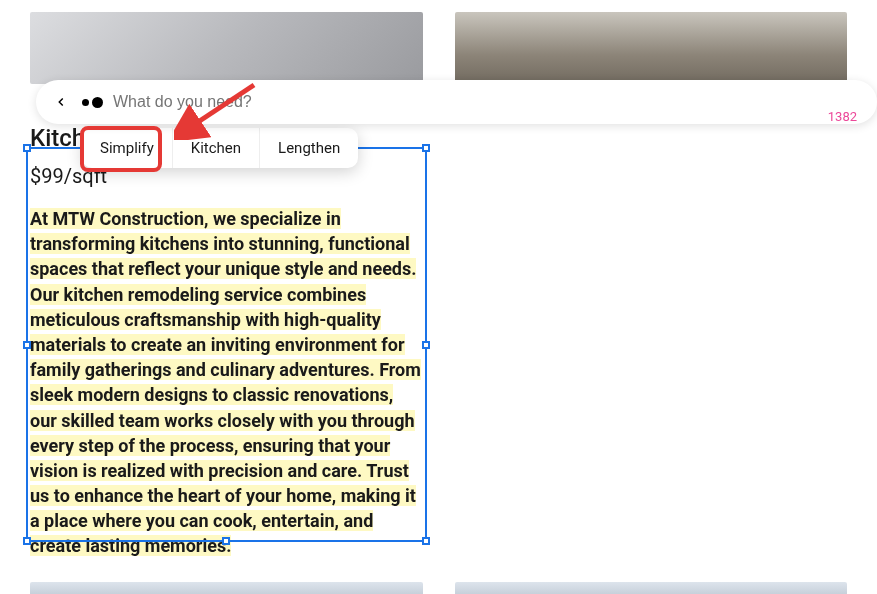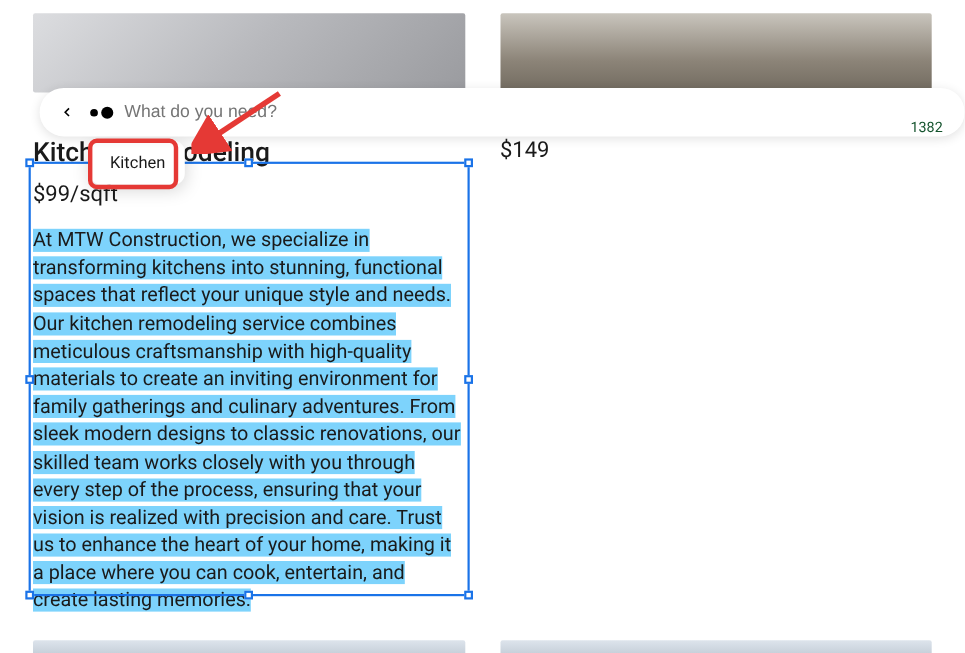--- a/index.html
+++ b/index.html
@@ -43,21 +43,22 @@
     }
     .desc {
       font-size: 18px;
       line-height: 1.4;
       color: #1a1a1a;
     }
     .selected-block {
       position: relative;
     }
     .selection-highlight {
-      background: #7dd3fc;
+      background: #fef9c3;
+      font-weight: bold;
     }
     .bounding-box {
       position: absolute;
       left: -4px;
       right: -4px;
       top: 135px;
       height: 395px;
       border: 2px solid #1a73e8;
       pointer-events: none;
     }
@@ -113,21 +114,21 @@
     .tb-input {
       flex: 1;
       border: none;
       outline: none;
       font-size: 16px;
       color: #888;
       background: transparent;
     }
     .tb-count {
       font-size: 13px;
-      color: #14532d;
+      color: #ec4899;
       margin-right: 6px;
       margin-top: 28px;
     }
 
     
     .pills {
       position: absolute;
       top: 128px;
       left: 82px;
       display: flex;
@@ -202,40 +203,41 @@
       <div class="handle h-ml"></div>
       <div class="handle h-mr"></div>
       <div class="handle h-bl"></div>
       <div class="handle h-bm"></div>
       <div class="handle h-br"></div>
     </div>
   </div>
 
   <div class="col">
     <div class="img-placeholder right"></div>
-    <div class="price">$149</div>
   </div>
 </div>
 
 <div class="toolbar">
   <div class="tb-back">
     <svg width="14" height="14" viewBox="0 0 24 24" fill="none" stroke="#000" stroke-width="2.5">
         <polyline points="15 18 9 12 15 6"></polyline>
       </svg>
   </div>
   <div class="tb-logo">
     <div class="tb-logo-dot"></div>
     <div class="tb-logo-dot big"></div>
   </div>
   <input class="tb-input" placeholder="What do you need?" style="">
   <div class="tb-count">1382</div>
 </div>
 
 <div class="pills">
+  <div class="pill">Simplify</div>
   <div class="pill">Kitchen</div>
+  <div class="pill">Lengthen</div>
 </div>
 
 <div class="red-highlight"></div>
 <svg class="red-arrow" viewBox="0 0 90 60">
   <defs>
     <marker id="ah" markerWidth="8" markerHeight="8" refX="2" refY="4" orient="auto">
       <polygon points="0 0, 8 4, 0 8" fill="#e53935"></polygon>
     </marker>
   </defs>
   <line x1="80" y1="5" x2="18" y2="46" stroke="#e53935" stroke-width="5" marker-end="url(#ah)"></line>

